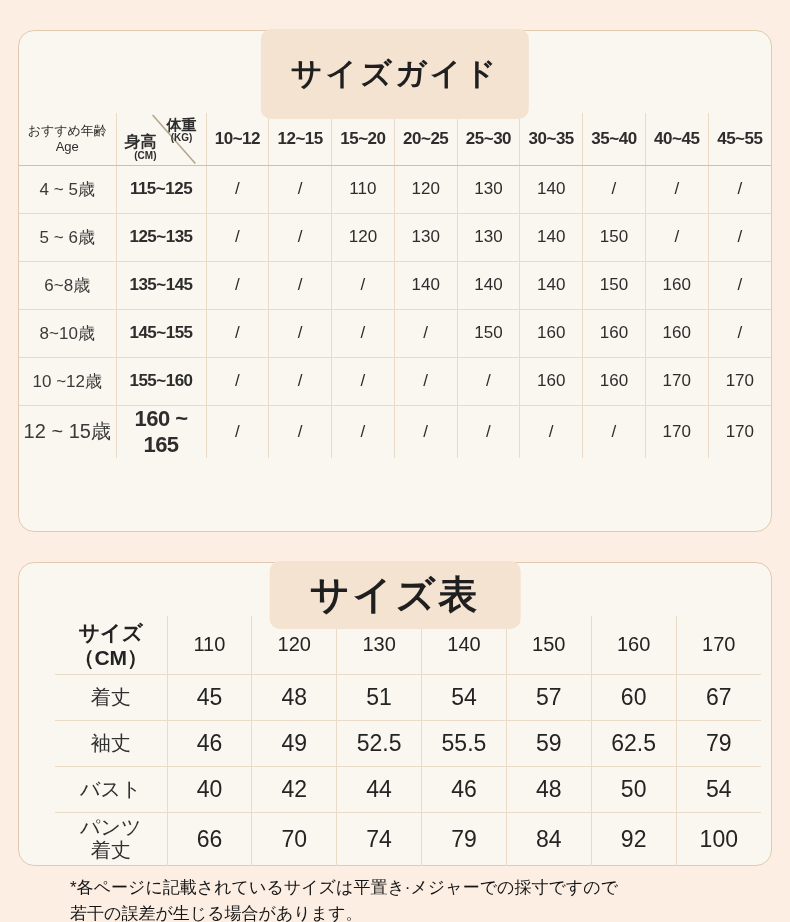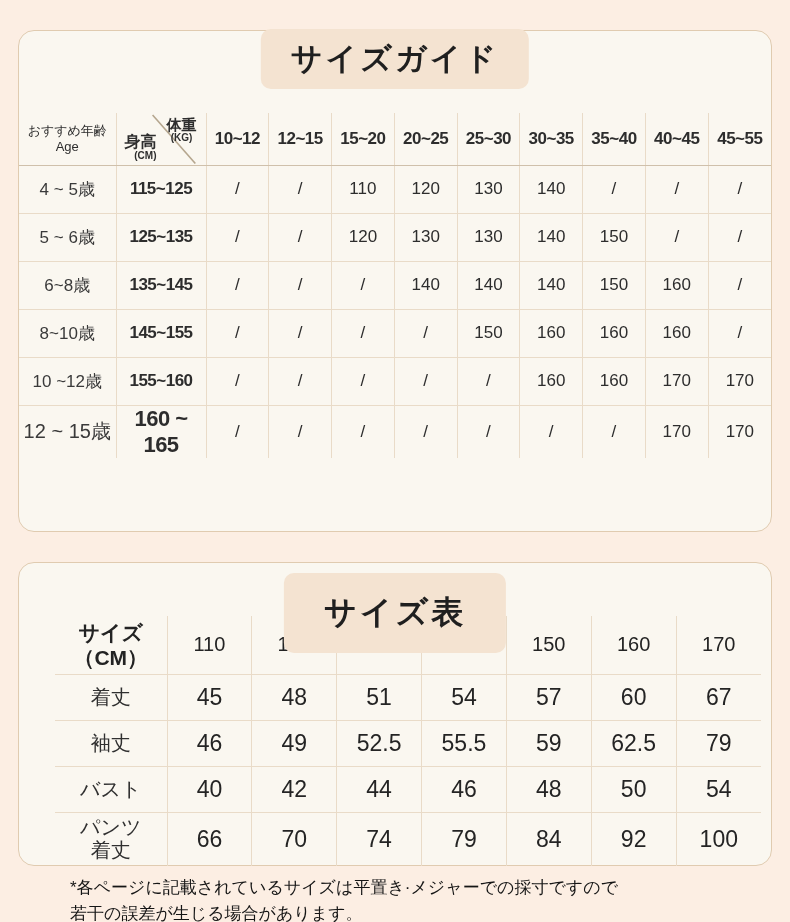--- a/index.html
+++ b/index.html
@@ -30,22 +30,22 @@
   .card.sizes{margin-top:30px;height:304px;}
   .pill{
     position:absolute;top:-2px;left:50%;transform:translateX(-50%);
     background:var(--pill-bg);
     border-radius:10px;
     font-weight:bold;
     letter-spacing:3px;
     color:#1f1f1f;
     white-space:nowrap;
   }
-  .pill.g{font-size:31px;padding:9px 30px;}
-  .pill.s{font-size:32px;padding:18px 40px;margin-top:12px;}
+  .pill.g{font-size:31px;padding:24px 30px;}
+  .pill.s{font-size:39px;padding:7px 40px;}
 
   
   table{border-collapse:collapse;table-layout:fixed;}
   .gtable{width:100%;margin-top:82px;}
   .gtable th,.gtable td{
     border-right:1px solid var(--grid);
     border-bottom:1px solid var(--grid);
     text-align:center;vertical-align:middle;
     padding:0;font-weight:normal;
   }

